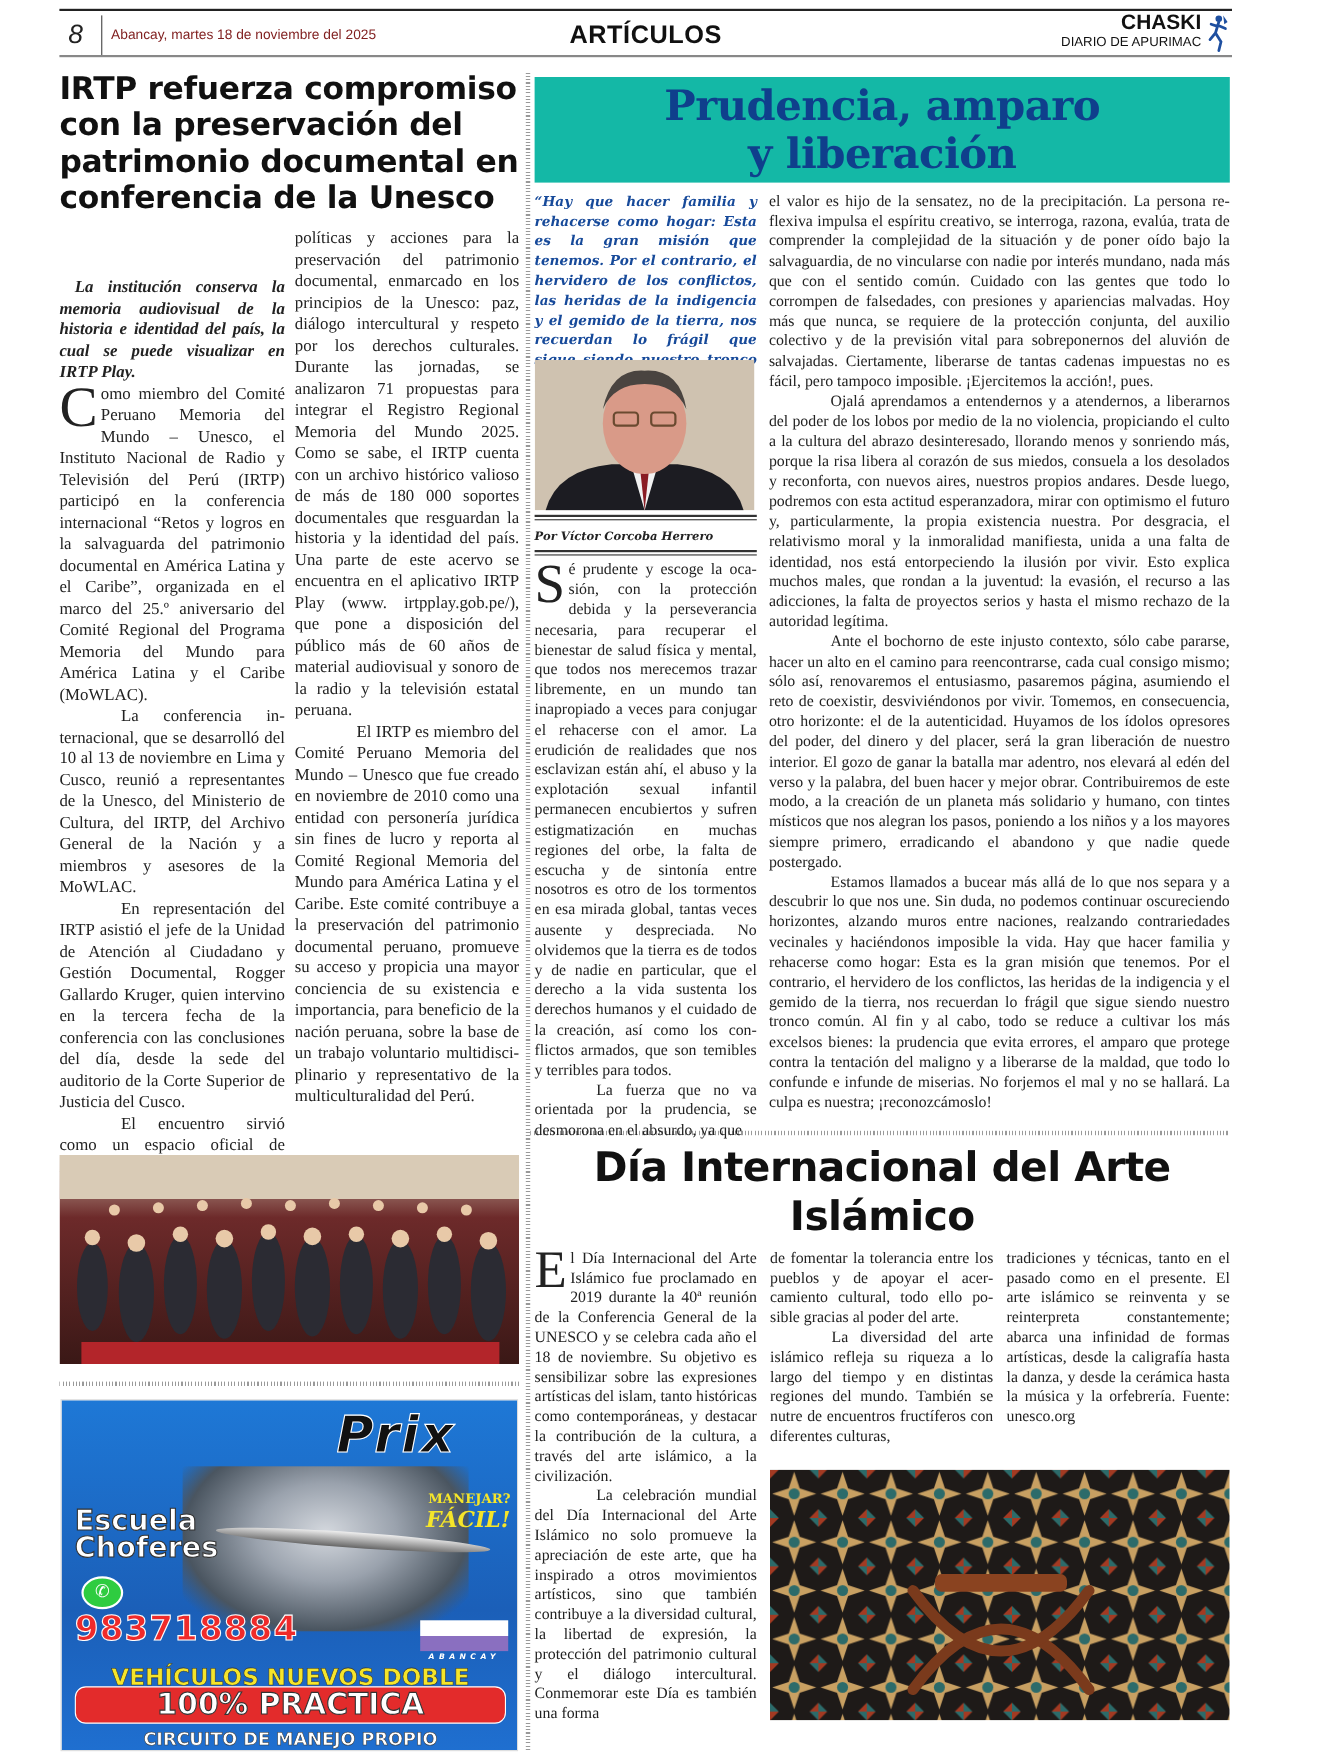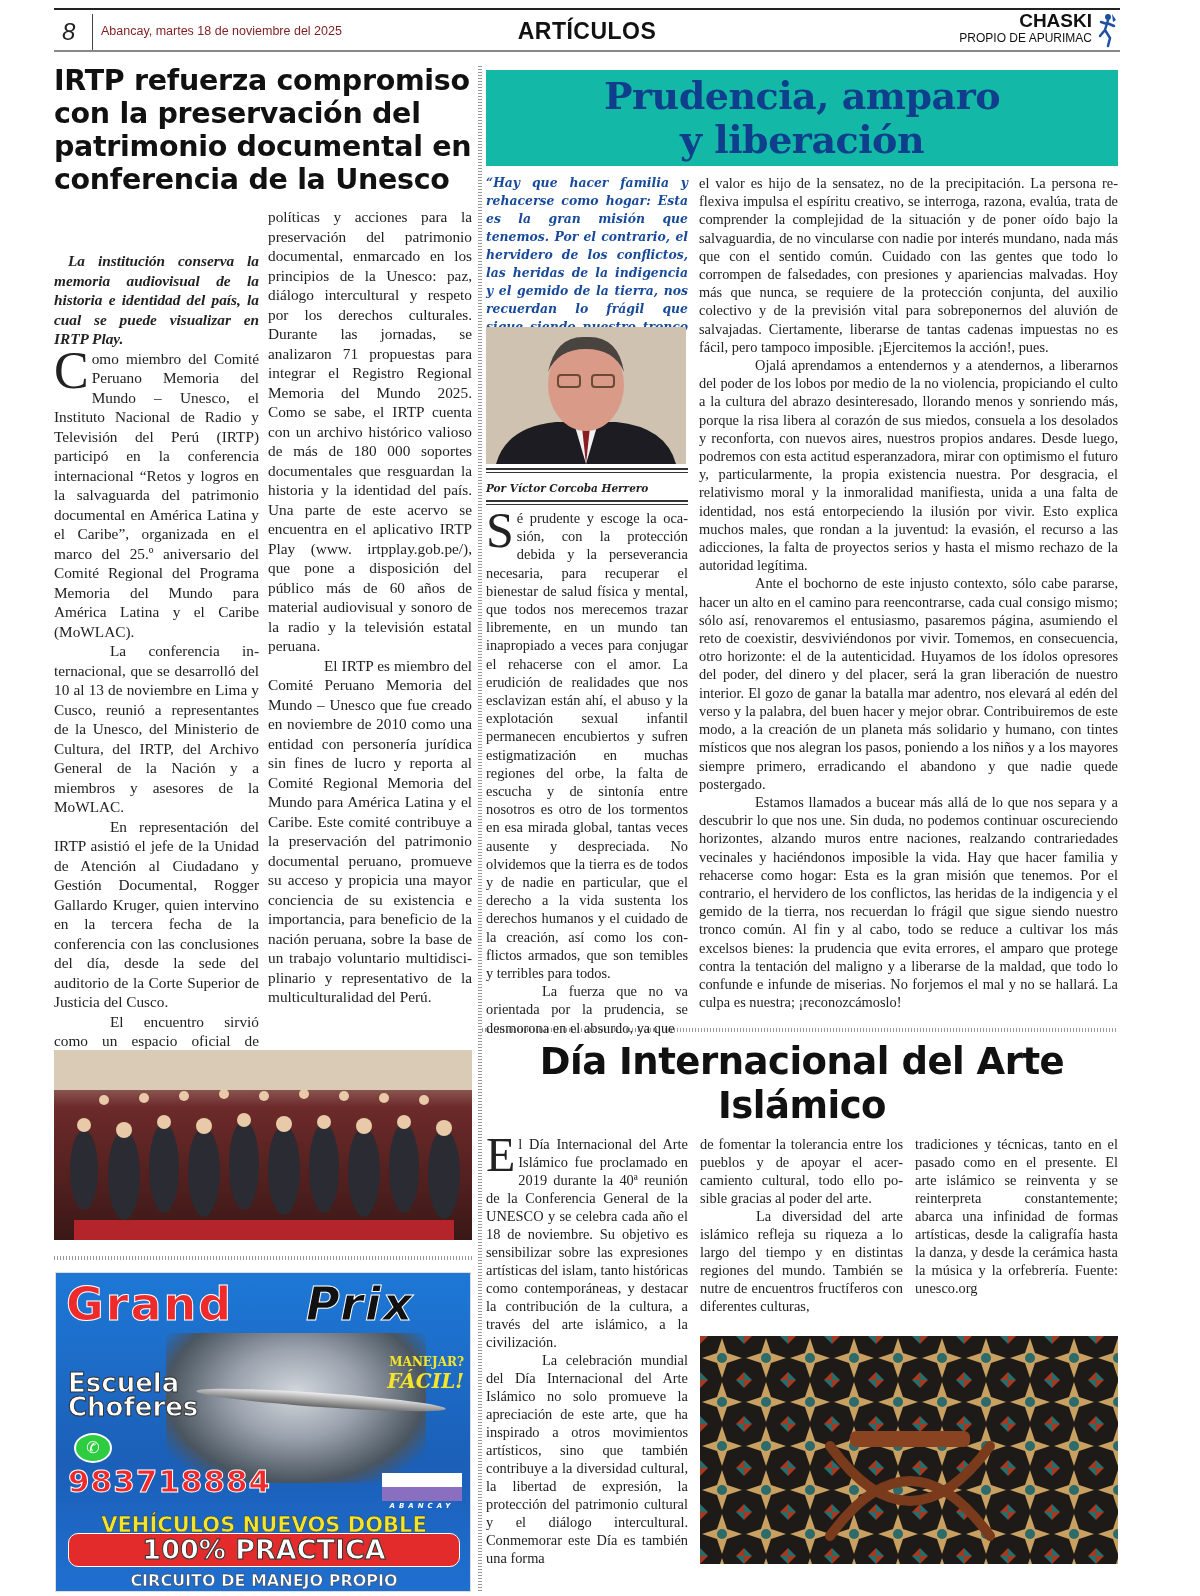--- a/index.html
+++ b/index.html
@@ -64,21 +64,21 @@
 </head>
 <body>
 
 <div class="hdr">
   <span class="hdr-page">8</span>
   <span class="hdr-sep"></span>
   <span class="hdr-date">Abancay, martes 18 de noviembre del 2025</span>
   <div class="hdr-section">ARTÍCULOS</div>
   <div class="hdr-brand">
     <div class="b1">CHASKI</div>
-    <div class="b2">PROPIO DE APURIMAC</div>
+    <div class="b2">DIARIO DE APURIMAC</div>
   </div>
   <svg class="hdr-logo" viewBox="0 0 22 36">
     <circle cx="12" cy="5" r="3" fill="#1e4fa0"></circle>
     <path d="M12 8 L9 18 L4 24 M9 18 L14 26 L12 34 M11 11 L18 14 M11 12 L5 10" stroke="#1e4fa0" stroke-width="2.5" fill="none" stroke-linecap="round"></path>
     <path d="M16 2 L20 8 L17 10 Z" fill="#1e4fa0"></path>
   </svg>
 </div>
 
 <div class="vsep" style="left:478px; top:66px; height:1525px;"></div>
 <div class="hsep" style="left:482px; top:1028px; width:636px;"></div>
@@ -143,21 +143,20 @@
       <circle cx="290" cy="46" r="5"></circle>
         <circle cx="330" cy="48" r="5"></circle>
         <circle cx="370" cy="50" r="5"></circle>
     </g>
   </svg>
 </div>
 
 <div class="ad">
   <div class="ad-face"></div>
   <div class="ad-wheel"></div>
-  <span class="ad-grand">Grand</span>
   <span class="ad-prix">Prix</span>
   <div class="ad-escuela">
     <div>Escuela</div>
     <div>Choferes</div>
   </div>
   <div class="ad-manejar">
     <div class="m1">MANEJAR?</div>
     <div class="m2">FÁCIL!</div>
   </div>
   <div class="ad-wa">✆</div>

